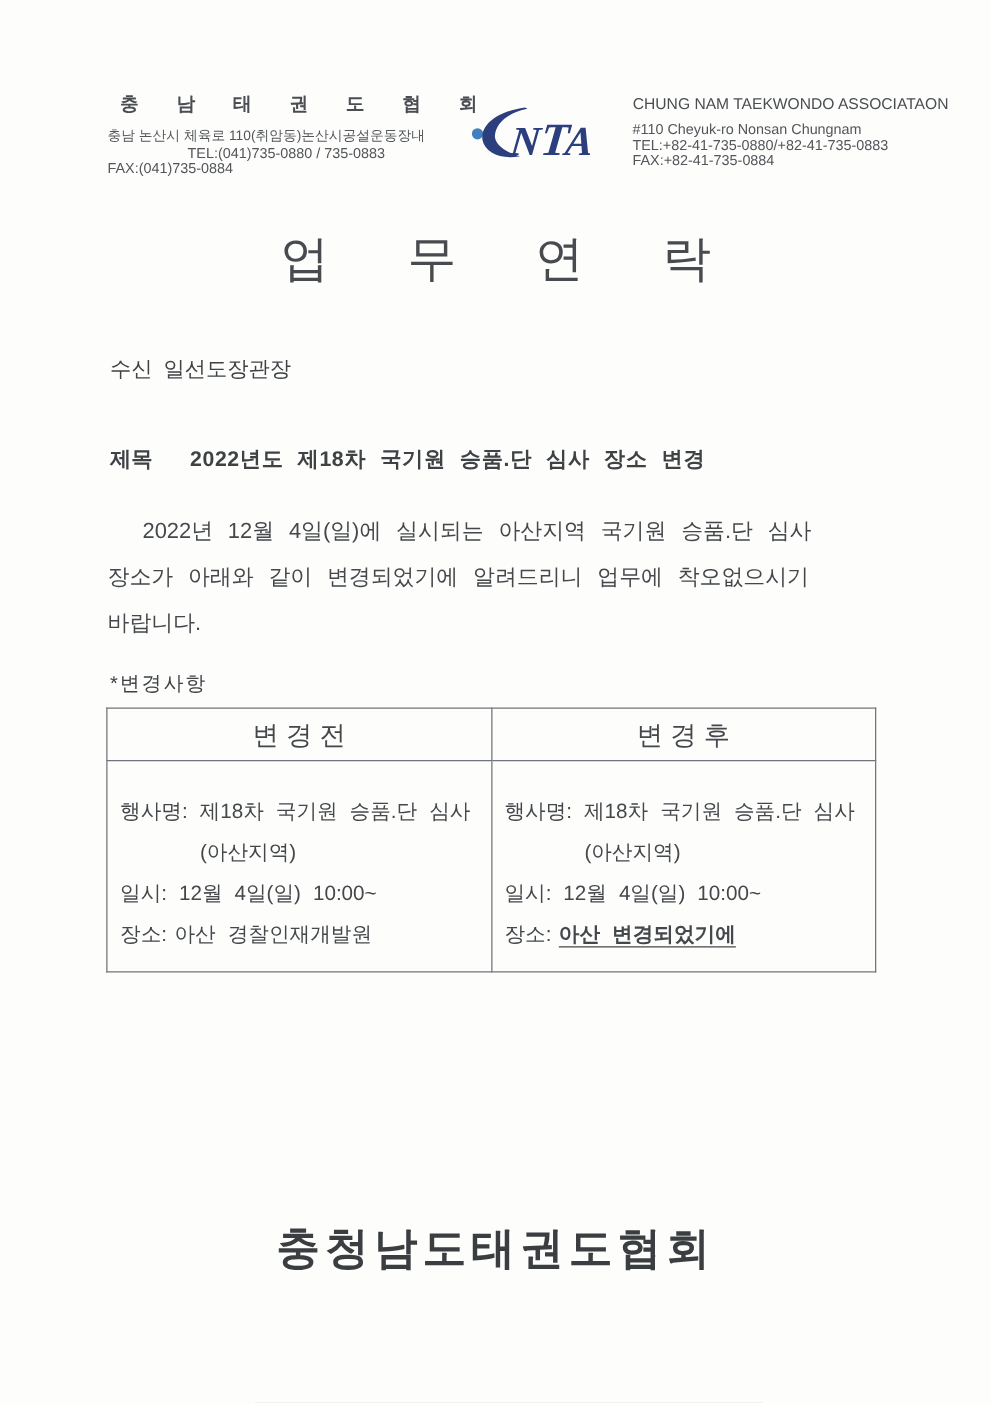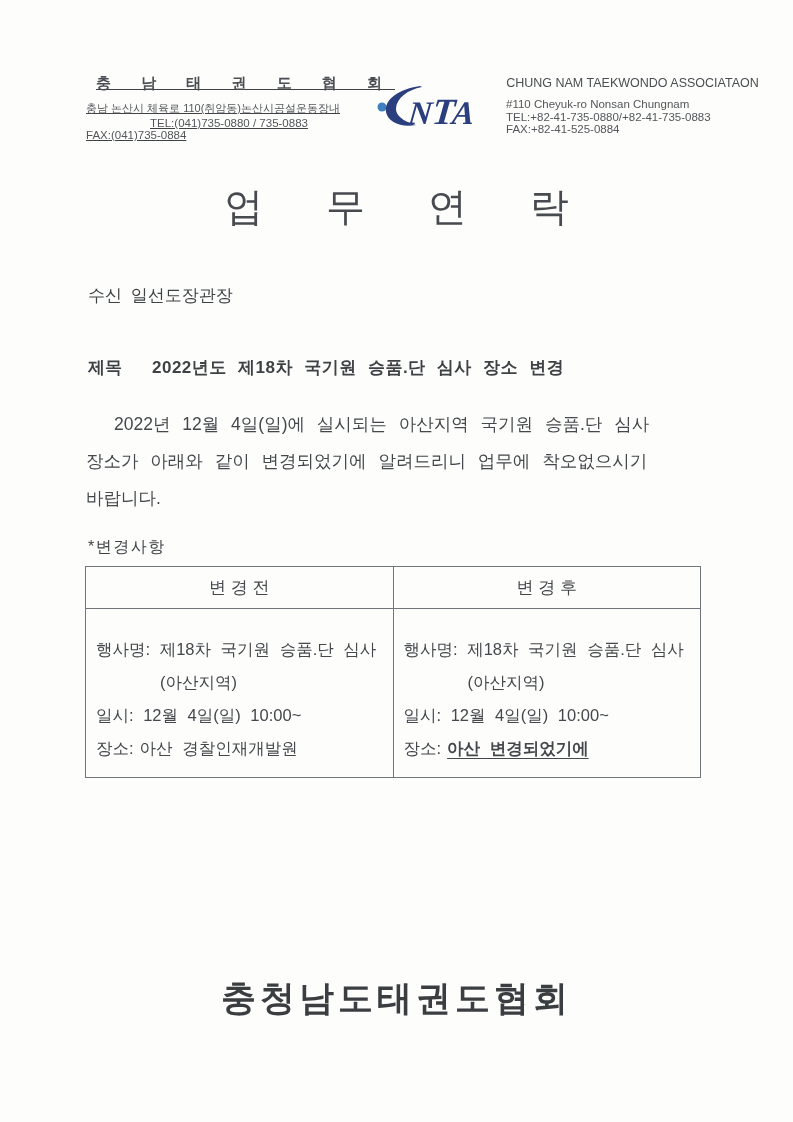--- a/index.html
+++ b/index.html
@@ -12,21 +12,21 @@
     font-family:"Liberation Sans","DejaVu Sans",sans-serif;
     color:var(--text,#3f4245);
     overflow:hidden;
   }
 
   
   .letterhead {
     position:absolute; top:74px; left:86px; right:34px;
     display:flex; align-items:flex-start;
   }
-  .lh-left { width:286px;text-decoration:underline; }
+  .lh-left { width:286px; }
   .org-kr {
     font-size:15px; font-weight:bold; letter-spacing:13px;
     text-align:center; color:#4a4d51; white-space:nowrap; padding-left:10px;
   }
   .addr-kr { font-size:11px; margin-top:8px; white-space:nowrap; color:#53565a; }
   .tel-kr  { font-size:11.5px; text-align:center; color:#53565a; margin-top:1px;}
   .fax-kr  { font-size:11.5px; color:#53565a; padding-right:42px;}
 
   .lh-logo { width:122px; margin:6px 4px 0 2px; flex:none; }
   .lh-logo svg { display:block; }
@@ -72,21 +72,21 @@
   .body-par .first { text-indent:28px; }
 
   
   .change-label { position:absolute; top:537px; left:88px; font-size:16px; letter-spacing:1.5px; }
   table.change-table {
     position:absolute; top:566px; left:85px; width:616px;
     border-collapse:collapse; table-layout:fixed;
   }
   .change-table th, .change-table td { border:1.6px solid #70757b; }
   .change-table th {
-    height:42px; font-size:17px; font-weight:normal;
+    height:42px; font-size:21px; font-weight:normal;
     text-align:center; vertical-align:middle; color:#44474b;
   }
   .change-table td {
     height:163px; vertical-align:top;
     padding:24px 6px 12px 10px; font-size:16.5px; color:#44474b;
   }
   .cell-line { line-height:33px; word-spacing:5px; white-space:nowrap; }
   .cell-line.indent { padding-left:64px; }
   .venue-after {
     font-weight:bold; text-decoration:underline; text-underline-offset:4px;
@@ -123,21 +123,21 @@
           <text class="logo-letter" x="62" y="44" font-size="37">T</text>
           <text class="logo-letter" x="82" y="44" font-size="33">A</text>
         </g>
       </svg>
     </div>
 
     <div class="lh-right">
       <div class="org-en">CHUNG NAM TAEKWONDO ASSOCIATAON</div>
       <div class="addr-en">#110 Cheyuk-ro Nonsan Chungnam</div>
       <div class="tel-en">TEL:+82-41-735-0880/+82-41-735-0883</div>
-      <div class="fax-en">FAX:+82-41-525-0884</div>
+      <div class="fax-en">FAX:+82-41-735-0884</div>
     </div>
   </div>
 
   <div class="doc-title">업 무 연 락</div>
 
   <div class="recipient-line">
     <span>수신</span>
     <span>일선도장관장</span>
   </div>
 

